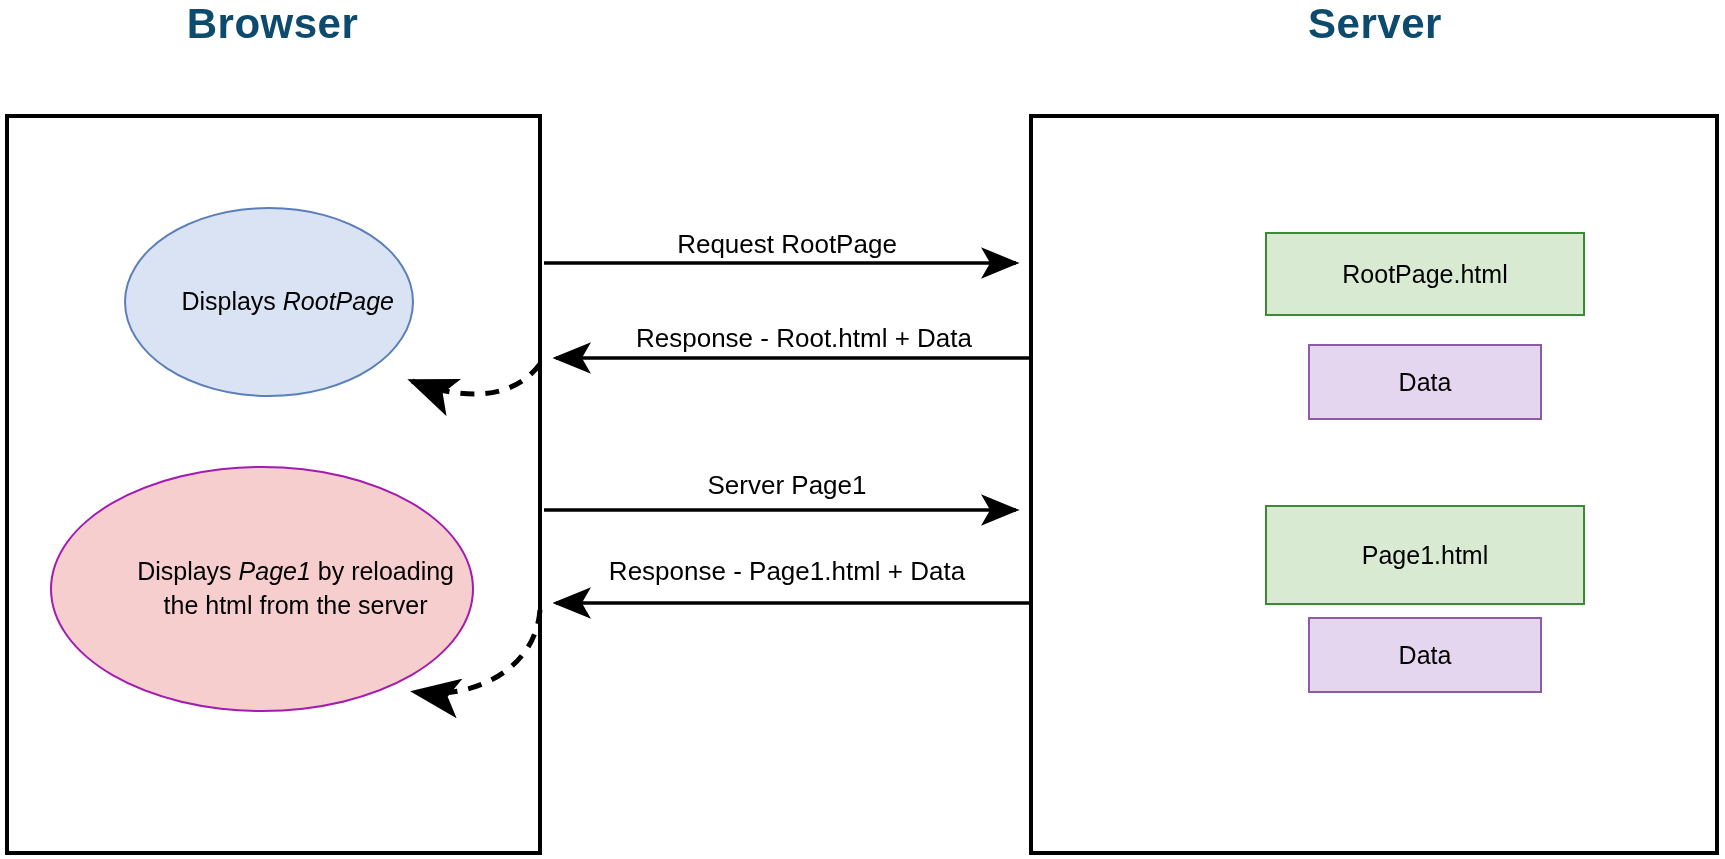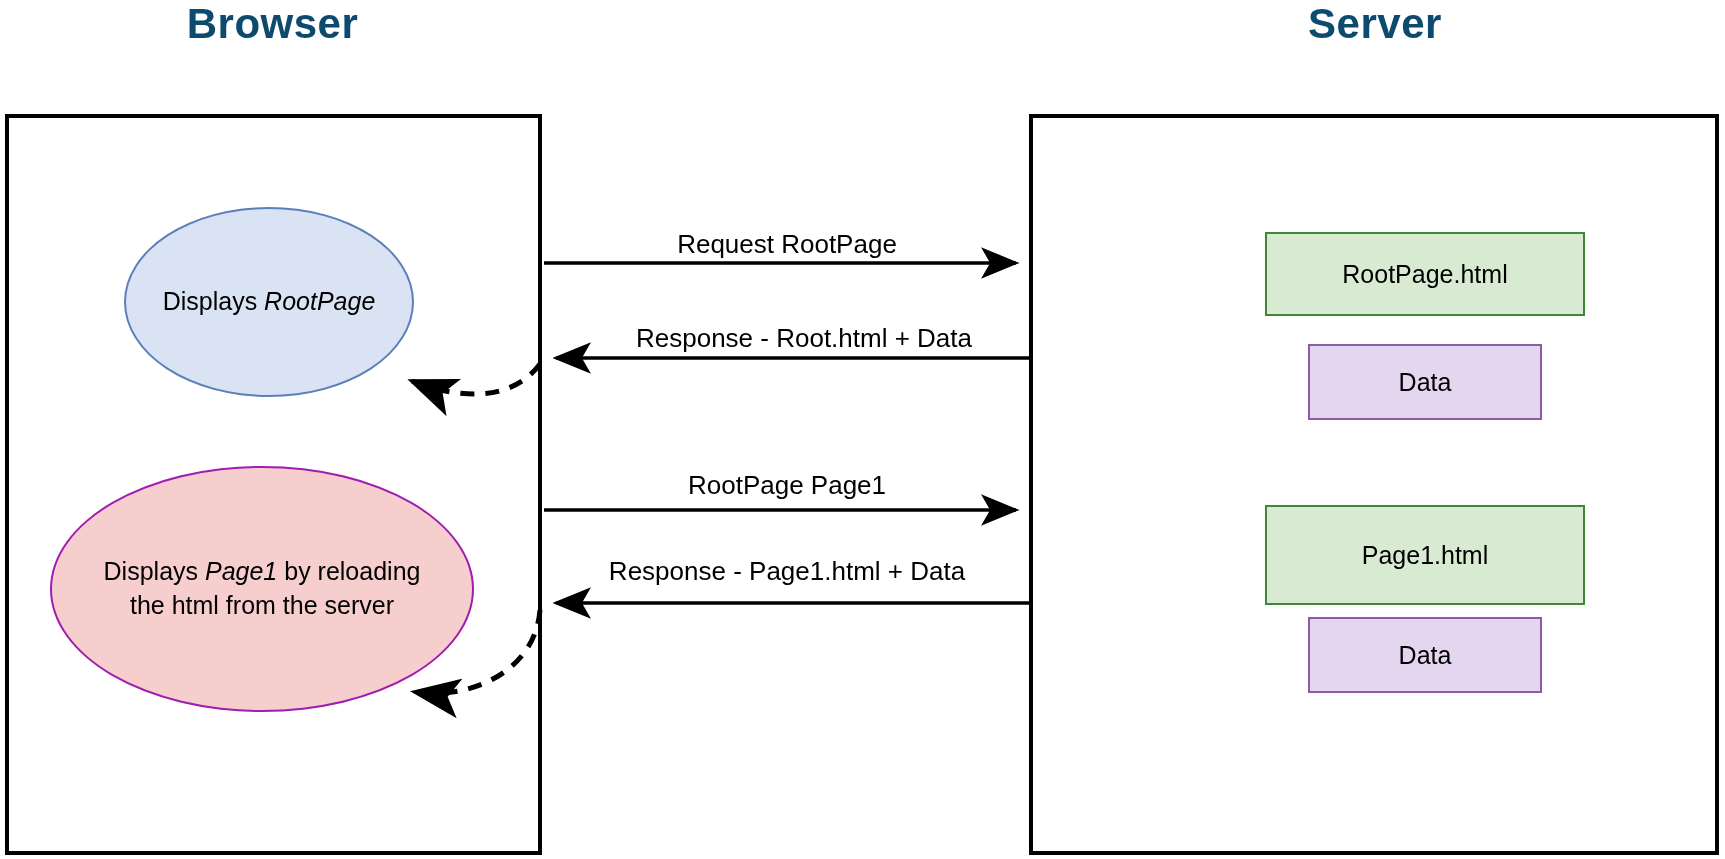--- a/index.html
+++ b/index.html
@@ -37,21 +37,21 @@
   }
   #browser-lane { left: 5px;    top: 114px; width: 537px;  height: 741px; }
   #server-lane  { left: 1029px; top: 114px; width: 690px;  height: 741px; }
 
   .ellipse {
     position: absolute;
     box-sizing: border-box;
     border-radius: 50%;
     display: flex;
     align-items: center;
-    justify-content: center;
+    justify-content: flex-end;
     text-align: center;
     color: #000000;
   }
   #root-ellipse {
     left: 124px; top: 207px; width: 290px; height: 190px;
     background: #dae3f3;
     border: 2px solid #5b7fba;
     font-size: 25px;
     line-height: 1.25;
   }
@@ -137,21 +137,21 @@
     <span>Page1.html</span>
   </div>
   <div class="srv-box srv-purple" id="page1-data-box">
     <span>Data</span>
   </div>
 
   <div class="arrow-label" style="left:543px; top:229px; width:488px;">Request RootPage</div>
 
   <div class="arrow-label" style="left:543px; top:323px; width:488px;margin-left:17px;">Response - Root.html + Data</div>
 
-  <div class="arrow-label" style="left:543px; top:470px; width:488px;">RootPage Page1</div>
+  <div class="arrow-label" style="left:543px; top:470px; width:488px;">Server Page1</div>
 
   <div class="arrow-label" style="left:543px; top:556px; width:488px;">Response - Page1.html + Data</div>
 
   <svg class="overlay" viewBox="0 0 1725 859">
     <defs>
       <marker id="ah-right" markerWidth="11" markerHeight="9" refX="10" refY="4.5" orient="auto" markerUnits="strokeWidth">
         <path d="M0,0 L11,4.5 L0,9 L2.6,4.5 Z" fill="#000000"></path>
       </marker>
       <marker id="ah-left" markerWidth="11" markerHeight="9" refX="10" refY="4.5" orient="auto" markerUnits="strokeWidth">
         <path d="M0,0 L11,4.5 L0,9 L2.6,4.5 Z" fill="#000000"></path>

